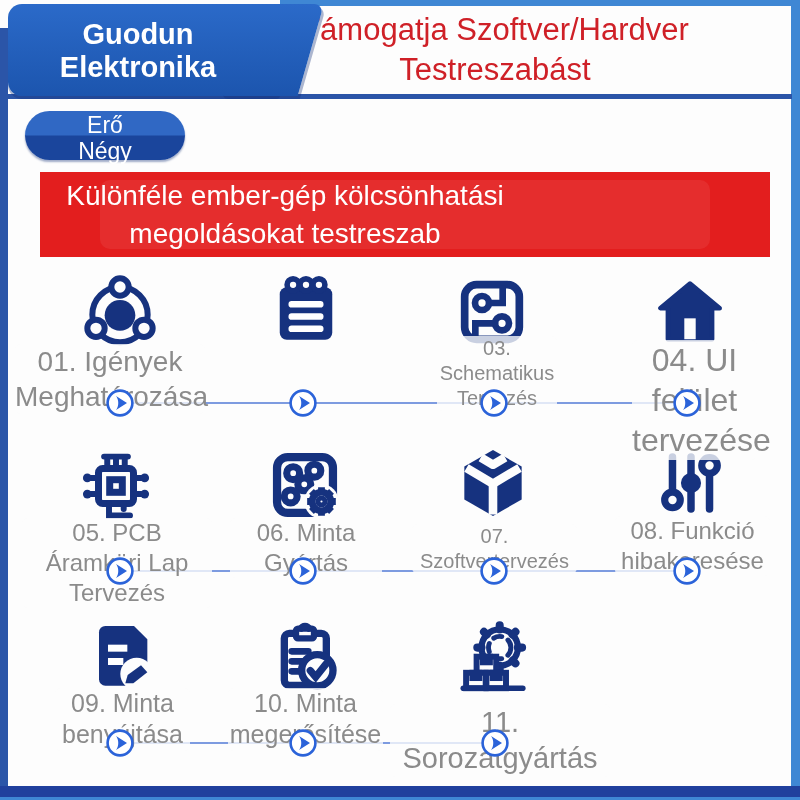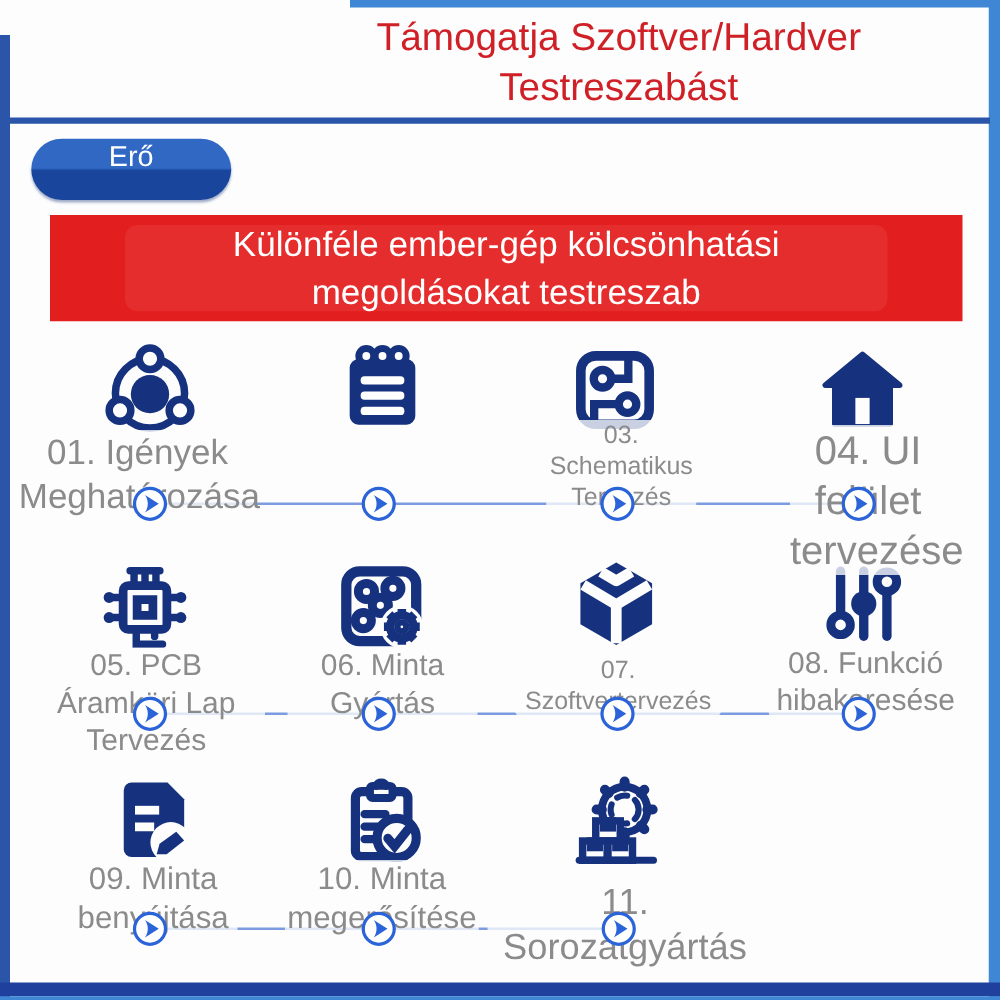--- a/index.html
+++ b/index.html
@@ -29,21 +29,21 @@
 
   
   .badge { position:absolute; left:25px; top:111px; width:160px; height:49px; border-radius:25px;
            background:linear-gradient(#3068c4 48%, #1a459c 52%);
            color:#fff; font-size:23px; font-weight:500; text-align:center; line-height:26px;
            padding-top:1px; box-shadow:0 2px 2px rgba(20,50,120,.4); z-index:3; }
   .badge span { display:block; }
 
   
   .banner { position:absolute; left:40px; top:172px; width:730px; height:85px; background:#e31e1e;
-            display:flex; align-items:center; justify-content:center; }
+            display:flex; align-items:center; justify-content:flex-start; }
   .banner::after { content:""; position:absolute; left:60px; top:8px; right:60px; bottom:8px;
                    background:rgba(255,255,255,.07); border-radius:10px; }
   .banner-text { color:#fff; font-size:28px; font-weight:500; line-height:1.35; text-align:center;
                  max-width:490px; position:relative; z-index:1; }
 
   
   .icon-box { position:absolute; z-index:1; }
   .icon-box svg { width:100%; height:100%; display:block; }
   .step-label { position:absolute; color:#8b8b8b; text-align:center; line-height:1.25; z-index:2;
                 background:rgba(252,252,252,.78); border-radius:6px; }
@@ -59,23 +59,28 @@
 <div class="page">
 
   <div class="border-top"></div>
   <div class="border-right"></div>
   <div class="border-left"></div>
 
   <div class="header-underline"></div>
   <div class="tagline-box">
     <div class="tagline">Támogatja Szoftver/Hardver Testreszabást</div>
   </div>
+  <div class="brand-box">
+    <div class="brand-slant"></div>
+    <div class="brand-text">Guodun Elektronika</div>
+  </div>
 
   <div class="badge">
     <span>Erő</span>
+    <span>Négy</span>
   </div>
 
   <div class="banner">
     <div class="banner-text">Különféle ember-gép kölcsönhatási megoldásokat testreszab</div>
   </div>
 
   <div class="flow-line" style="left:120px; top:402px; width:567px;"></div>
   <div class="flow-line" style="left:120px; top:570px; width:567px;"></div>
   <div class="flow-line" style="left:120px; top:742px; width:377px;"></div>
 

